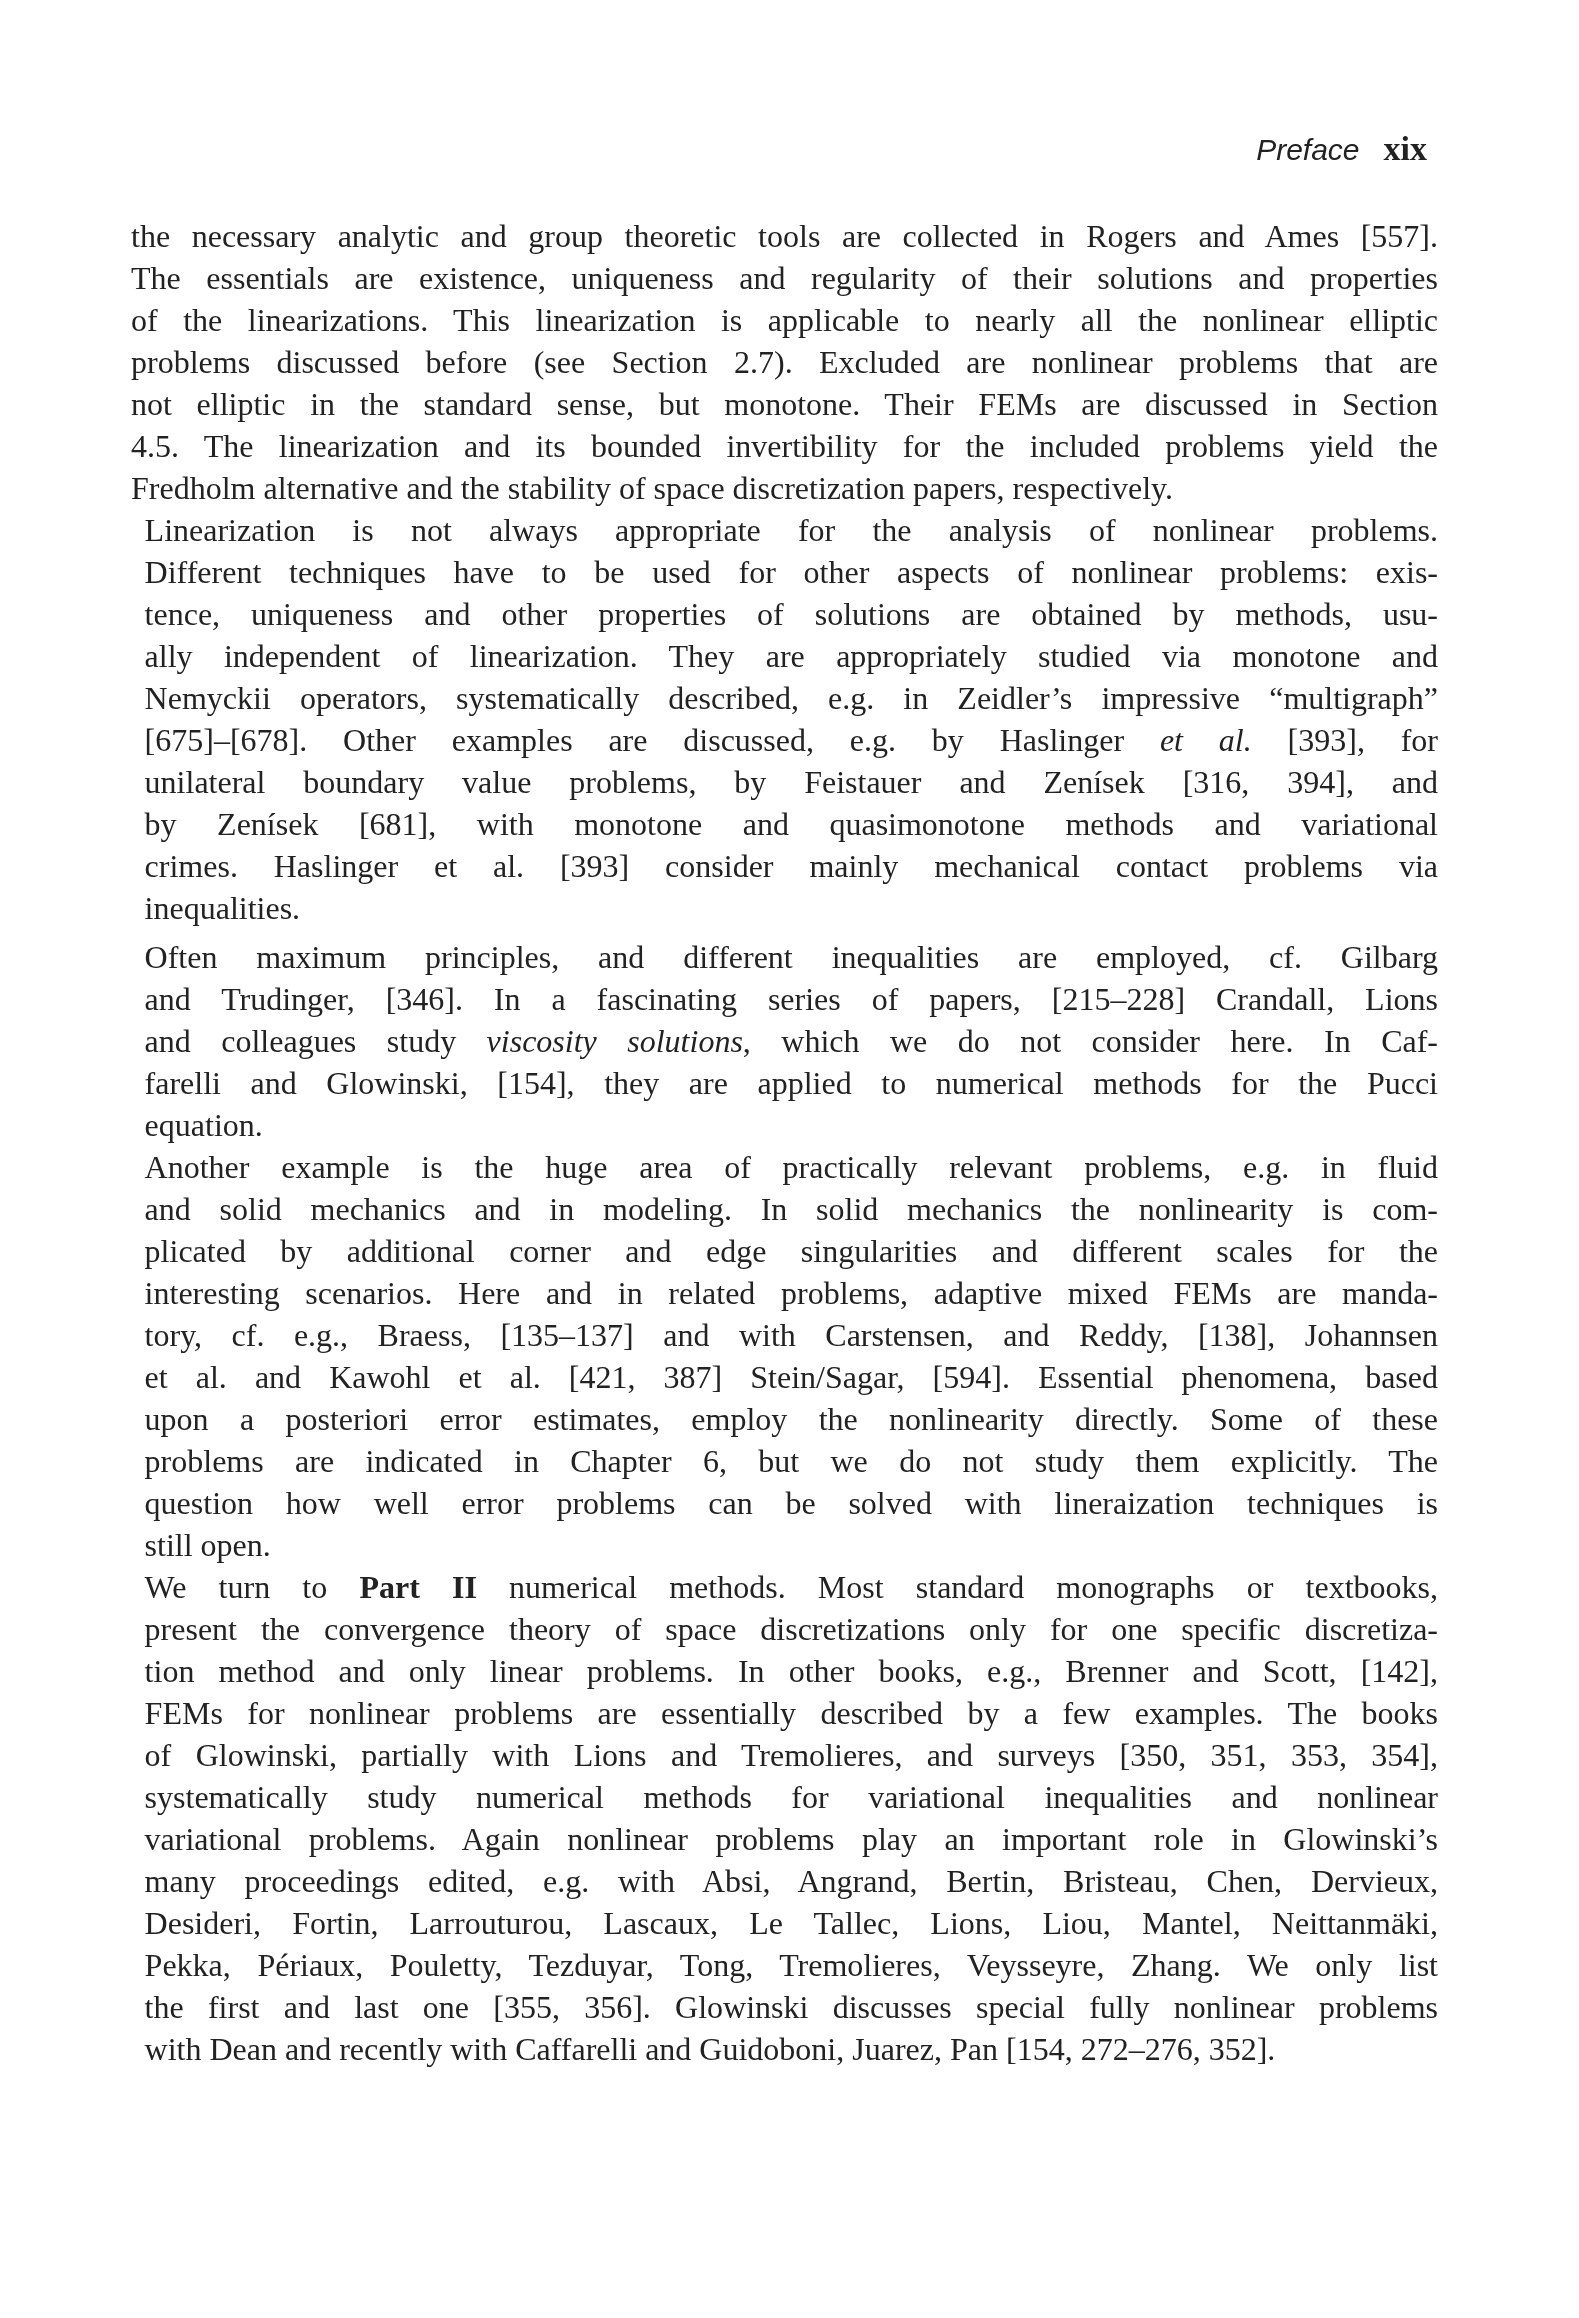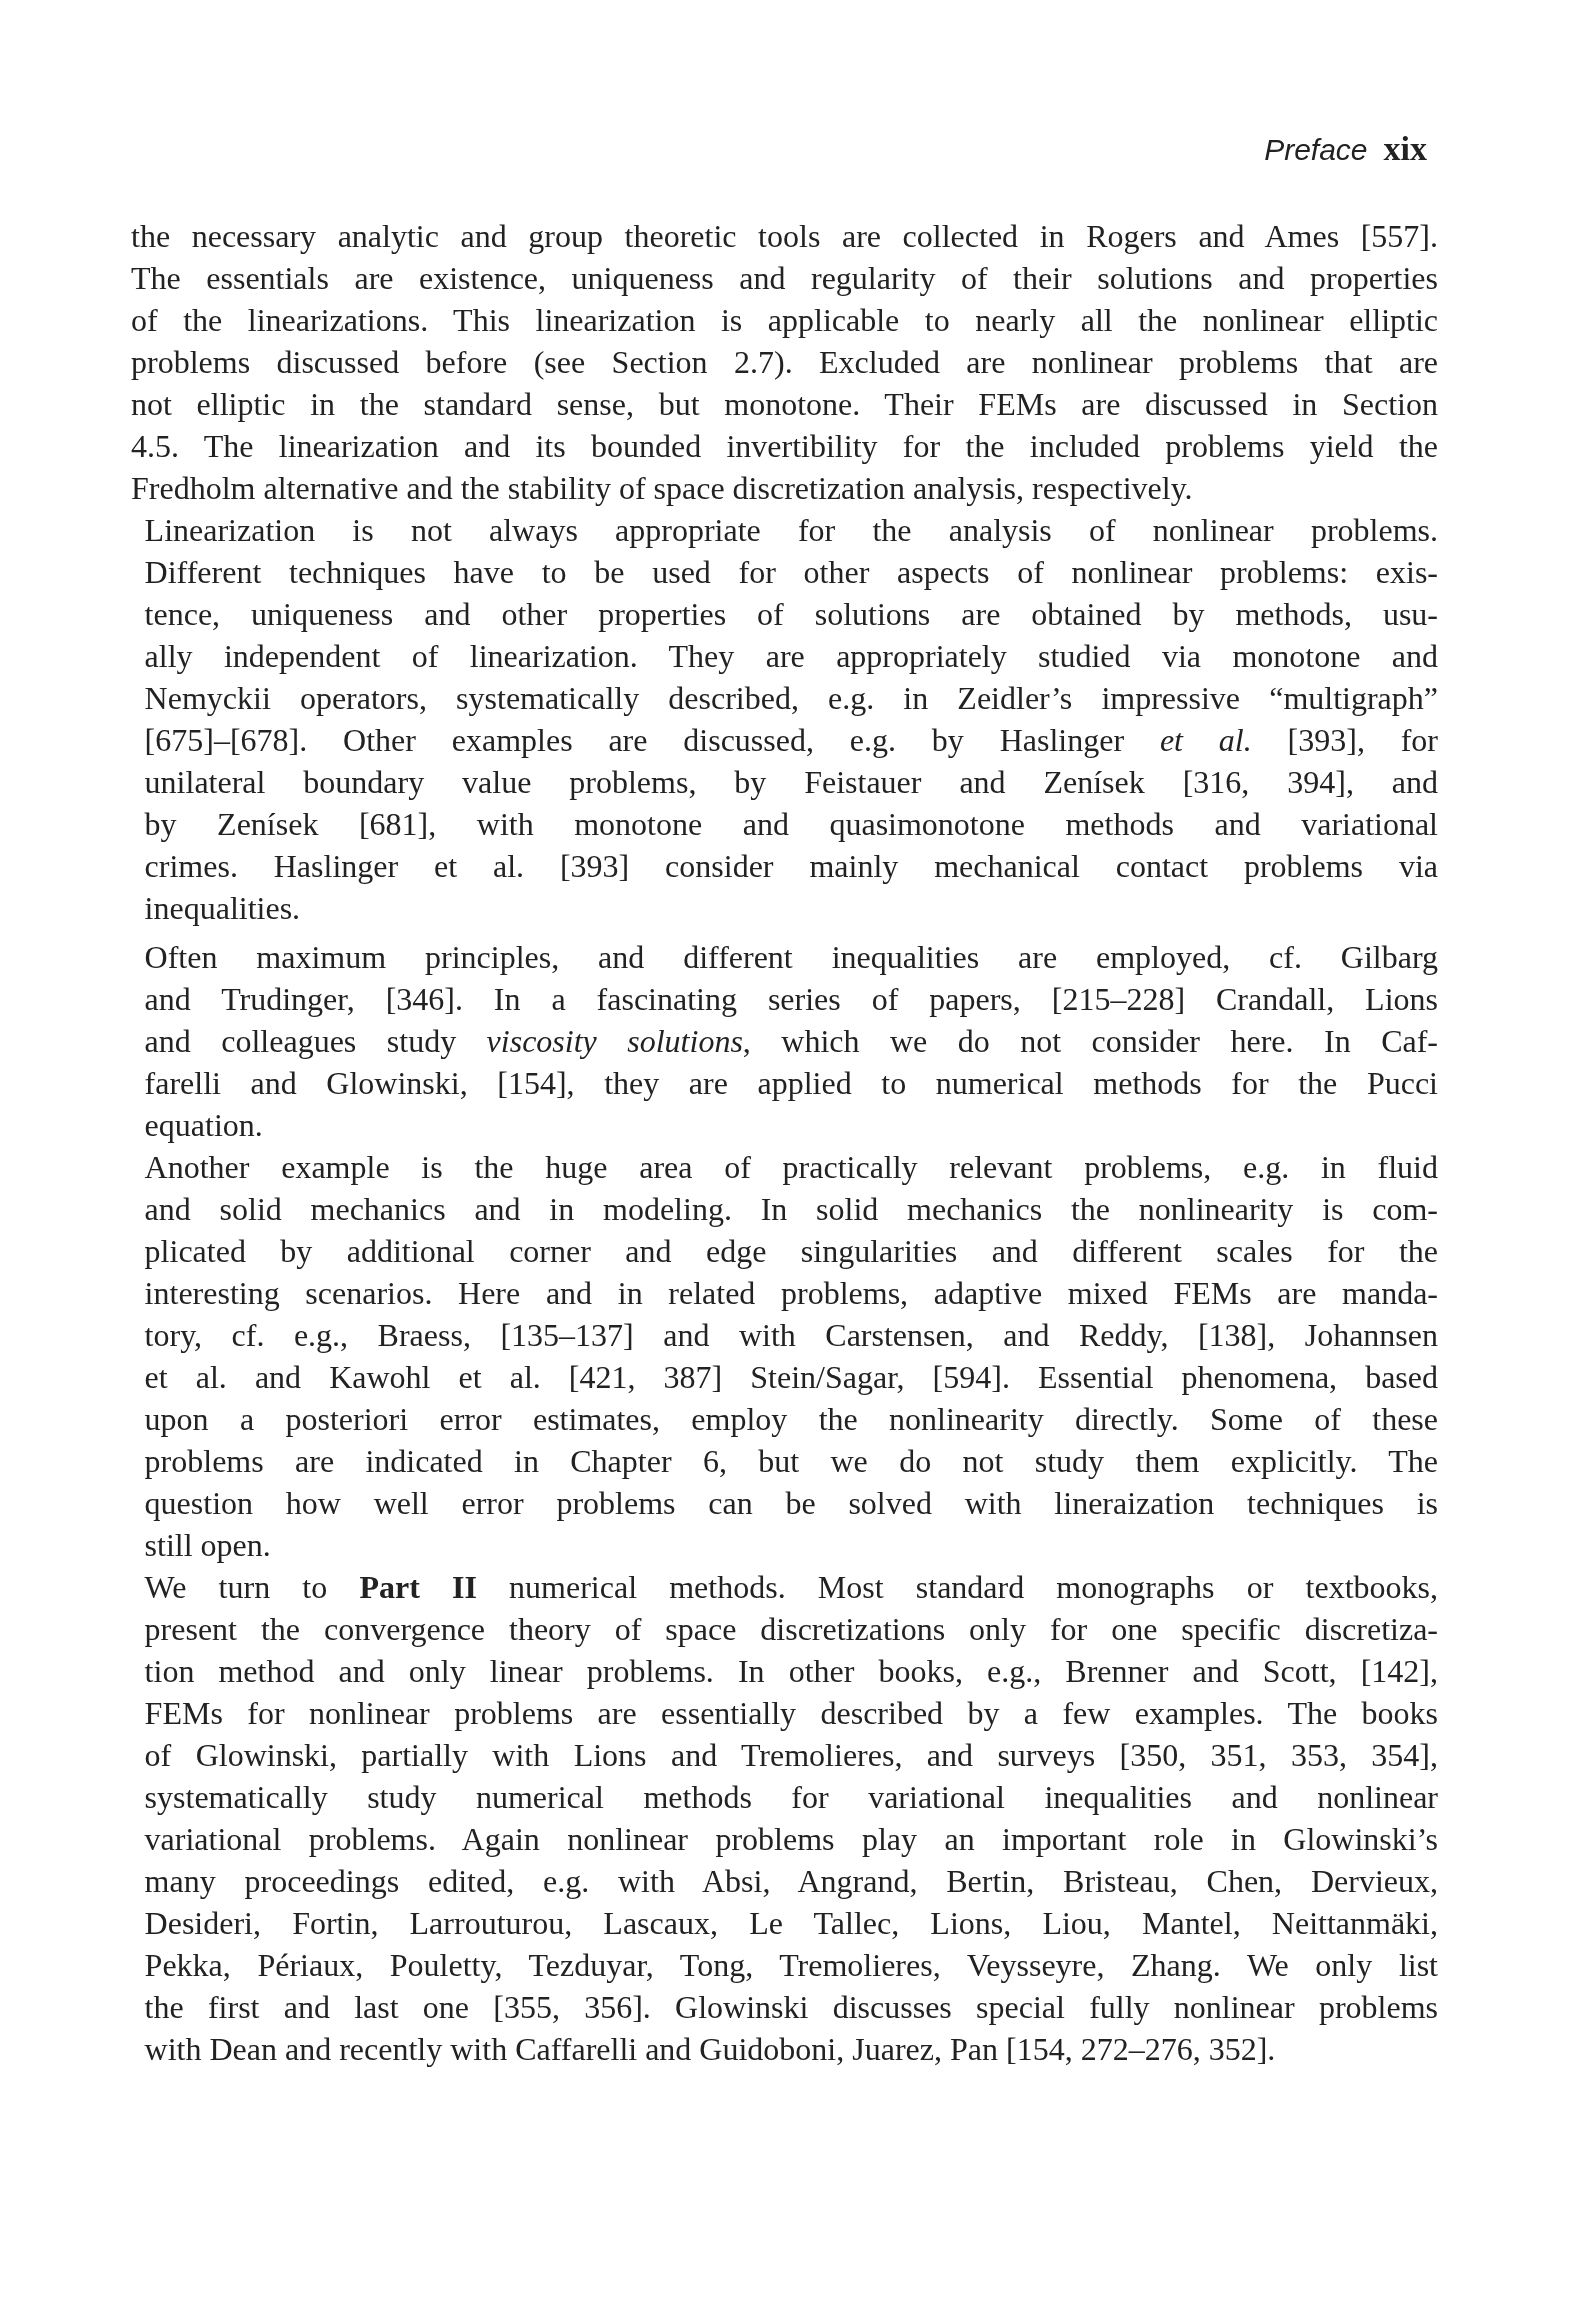--- a/index.html
+++ b/index.html
@@ -14,21 +14,21 @@
     overflow: hidden;
     color: #222222;
     font-family: "Liberation Serif", "DejaVu Serif", serif;
   }
   .running-head {
     position: absolute;
     top: 130px;
     right: 153px;
     display: flex;
     align-items: baseline;
-    gap: 16px;
+    gap: 24px;
     font-size: 32px;
   }
   .running-head .section {
     font-family: "Liberation Sans", "DejaVu Sans", sans-serif;
     font-style: italic;
     font-size: 30px;
   }
   .running-head .folio {
     font-weight: bold;
     font-size: 34px;
@@ -69,21 +69,21 @@
 </header>
 
 <main class="text-block" id="text-block">
     <div class="para">
       <span class="line">the necessary analytic and group theoretic tools are collected in Rogers and Ames [557].</span>
       <span class="line">The essentials are existence, uniqueness and regularity of their solutions and properties</span>
       <span class="line">of the linearizations. This linearization is applicable to nearly all the nonlinear elliptic</span>
       <span class="line">problems discussed before (see Section 2.7). Excluded are nonlinear problems that are</span>
       <span class="line">not elliptic in the standard sense, but monotone. Their FEMs are discussed in Section</span>
       <span class="line">4.5. The linearization and its bounded invertibility for the included problems yield the</span>
-      <span class="line last">Fredholm alternative and the stability of space discretization analysis, respectively.</span>
+      <span class="line last">Fredholm alternative and the stability of space discretization papers, respectively.</span>
     </div>
     <div class="para indent">
       <span class="line" style="text-indent: 13.6px;">Linearization is not always appropriate for the analysis of nonlinear problems.</span>
       <span class="line">Different techniques have to be used for other aspects of nonlinear problems: exis-</span>
       <span class="line">tence, uniqueness and other properties of solutions are obtained by methods, usu-</span>
       <span class="line">ally independent of linearization. They are appropriately studied via monotone and</span>
       <span class="line">Nemyckii operators, systematically described, e.g. in Zeidler’s impressive “multigraph”</span>
       <span class="line">[675]–[678]. Other examples are discussed, e.g. by Haslinger <em>et al.</em> [393], for</span>
       <span class="line">unilateral boundary value problems, by Feistauer and Zenísek [316, 394], and</span>
       <span class="line">by Zenísek [681], with monotone and quasimonotone methods and variational</span>

